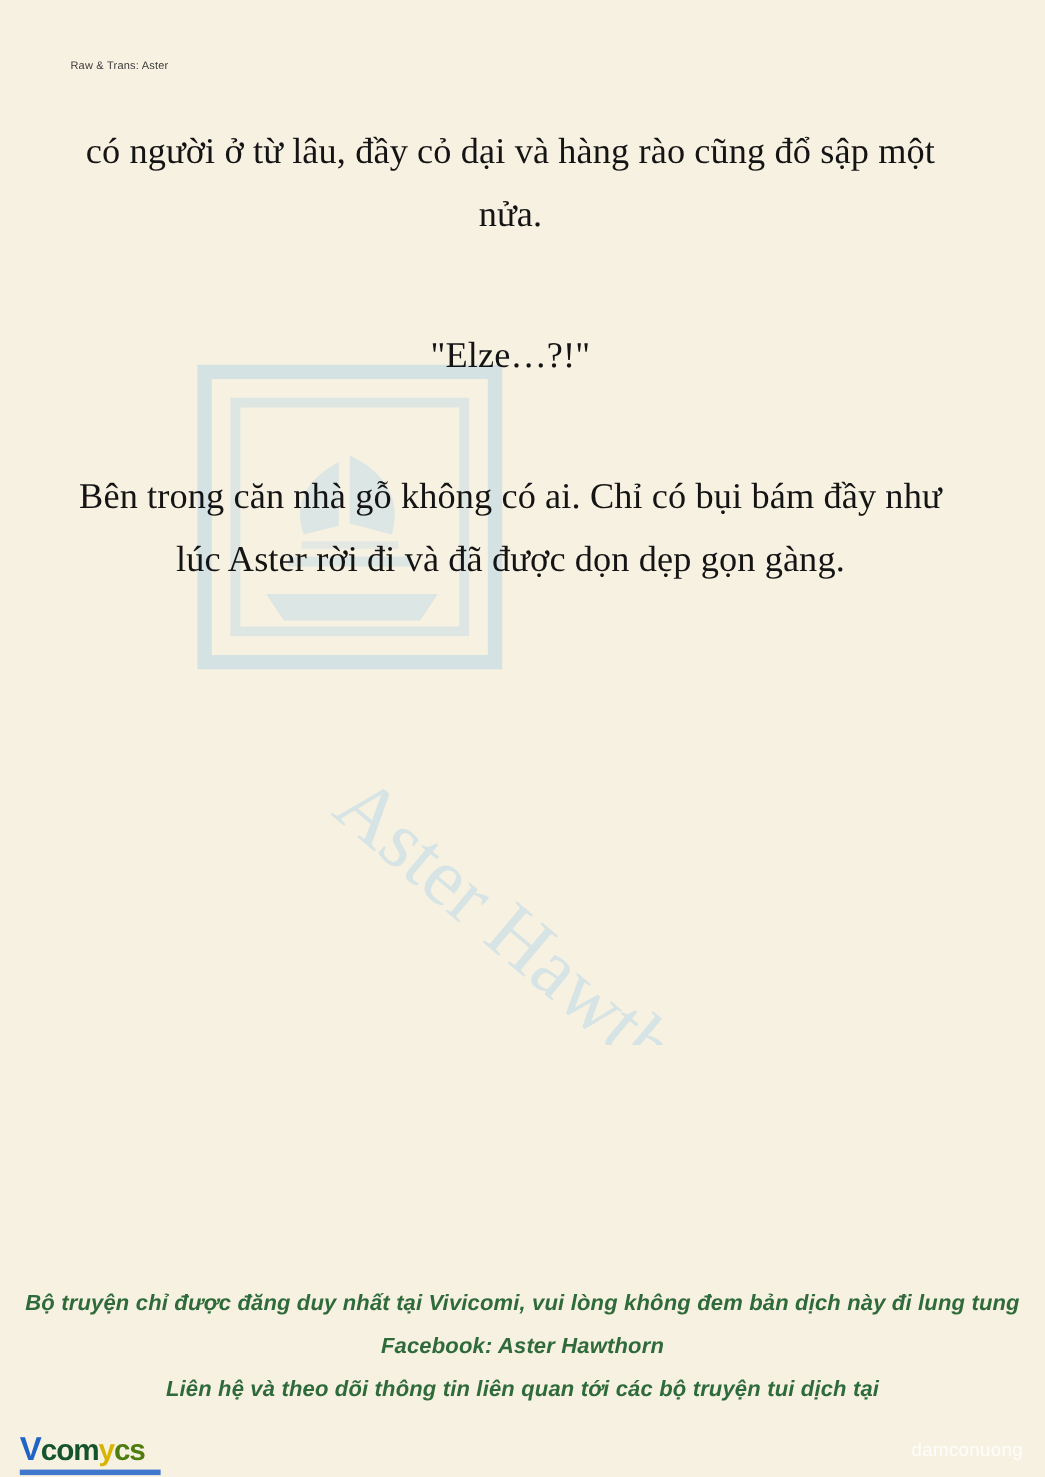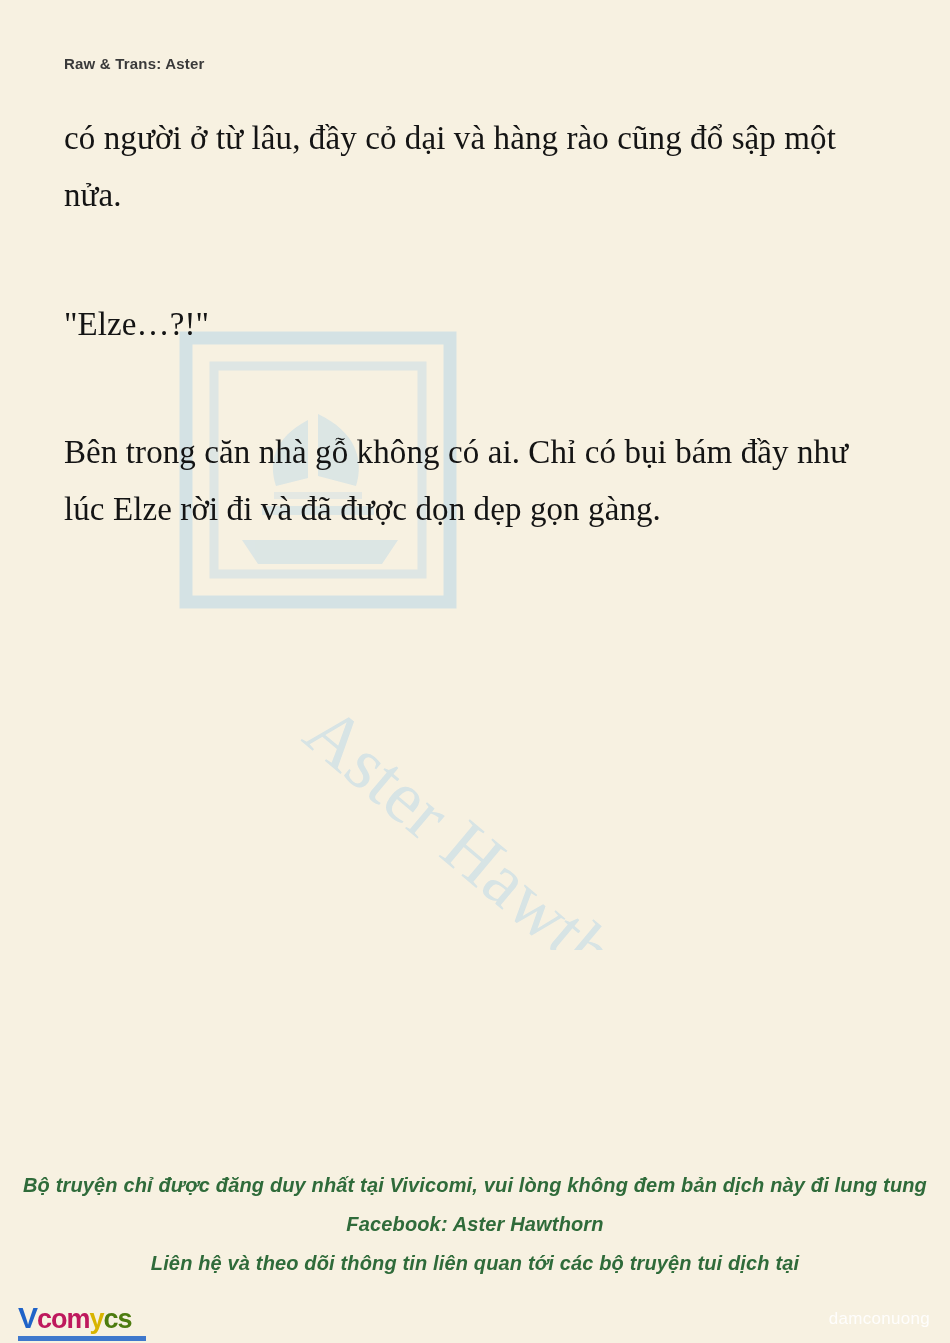--- a/index.html
+++ b/index.html
@@ -37,34 +37,34 @@
     height: 100%;
     opacity: 0.55;
   }
 
   
   .credit {
     position: absolute;
     left: 64px;
     top: 55px;
     font-family: "Liberation Sans", sans-serif;
-    font-size: 15px;
+    font-size: 10px;
     color: #3a3a3a;
     letter-spacing: 0.2px;
     z-index: 2;
-    font-weight: bold;
   }
 
   
   .content {
     position: absolute;
     left: 64px;
     top: 110px;
     width: 800px;
     z-index: 2;
+    text-align: center;
   }
   .para {
     font-family: "Liberation Serif", serif;
     font-size: 33px;
     line-height: 1.72;
     color: #141414;
     margin: 0 0 62px 0;
     letter-spacing: 0.1px;
   }
   .para.gap-large {
@@ -108,21 +108,21 @@
     font-family: "Liberation Sans", sans-serif;
     font-weight: bold;
     font-size: 27px;
     letter-spacing: -1px;
   }
   .brand-logo .v {
     color: #1f63c8;
     font-size: 30px;
   }
   .brand-logo .com {
-    color: #be185d;
+    color: #14532d;
   }
   .brand-logo .y {
     color: #d8b400;
   }
   .brand-logo .cs {
     color: #4d7c0f;
   }
   .brand-sub {
     position: absolute;
     left: 18px;
@@ -165,21 +165,21 @@
       </g>
       <text x="150" y="430" transform="rotate(40 150 430)" font-family="'Liberation Serif', serif" font-size="74" fill="#b9d7e8" opacity="0.95">Aster Hawthorn</text>
     </svg>
   </div>
 
   <div class="credit">Raw &amp; Trans: Aster</div>
 
   <div class="content">
     <p class="para gap-large">có người ở từ lâu, đầy cỏ dại và hàng rào cũng đổ sập một nửa.</p>
     <p class="para gap-large">"Elze…?!"</p>
-    <p class="para">Bên trong căn nhà gỗ không có ai. Chỉ có bụi bám đầy như lúc Elze rời đi và đã được dọn dẹp gọn gàng.</p>
+    <p class="para">Bên trong căn nhà gỗ không có ai. Chỉ có bụi bám đầy như lúc Aster rời đi và đã được dọn dẹp gọn gàng.</p>
   </div>
 
   <div class="footer-notes">
     <div>Bộ truyện chỉ được đăng duy nhất tại Vivicomi, vui lòng không đem bản dịch này đi lung tung</div>
     <div>Facebook: Aster Hawthorn</div>
     <div>Liên hệ và theo dõi thông tin liên quan tới các bộ truyện tui dịch tại</div>
   </div>
 
   <div class="bottom-bar">
     <div class="brand-logo">

